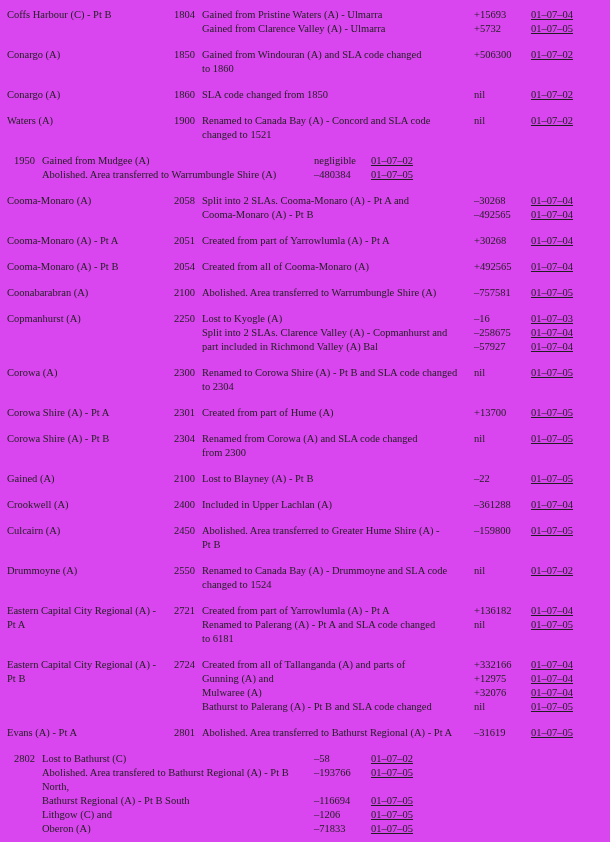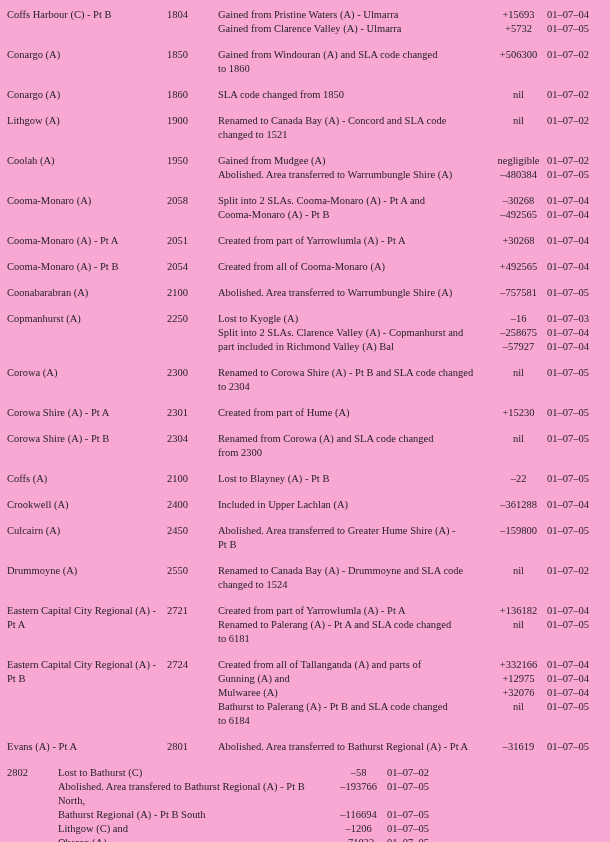--- a/index.html
+++ b/index.html
@@ -9,60 +9,60 @@
     font-family: "Liberation Serif", "DejaVu Serif", serif;
     font-size: 10.5px;
     color: #1f1f1f;
     width: 610px;
   }
   .doc {
     width: 610px;
     height: 842px;
     padding: 8px 5px 0 7px;
     overflow: hidden;
-    background: #f9a8d4;
+    background: #d946ef;
   }
   .entry {
     display: flex;
     margin-bottom: 12px;
     line-height: 14px;
     align-items: flex-start;
   }
   .name {
     width: 160px;
     flex: none;
     padding-right: 4px;
   }
   .code {
     width: 35px;
     flex: none;
-    text-align: left;
+    text-align: center;
   }
   .events {
     width: 386px;
     flex: none;
-    margin-left: 16px;
+    margin-left: 0;
   }
   .evrow { display: flex; }
   .desc {
     width: 272px;
     flex: none;
     white-space: nowrap;
     overflow: visible;
   }
   .value {
     width: 57px;
     flex: none;
     white-space: nowrap;
-    text-align: center;
   }
   .date {
     width: 57px;
     flex: none;
     white-space: nowrap;
+    text-decoration: underline;
   }
 </style>
 </head>
 <body>
 
 <div class="doc" id="doc">
     <div class="entry">
       <div class="name">Coffs Harbour (C) - Pt B</div>
       <div class="code">1804</div>
       <div class="events">
@@ -99,37 +99,36 @@
       <div class="code">1860</div>
       <div class="events">
         <div class="evrow">
           <span class="desc">SLA code changed from 1850</span>
           <span class="value">nil</span>
           <span class="date">01–07–02</span>
         </div>
       </div>
     </div>
     <div class="entry">
-      <div class="name">Lithgow (A)</div>
+      <div class="name">Waters (A)</div>
       <div class="code">1900</div>
       <div class="events">
         <div class="evrow">
           <span class="desc">Renamed to Canada Bay (A) - Concord and SLA code</span>
           <span class="value">nil</span>
           <span class="date">01–07–02</span>
         </div>
         <div class="evrow">
           <span class="desc">changed to 1521</span>
           <span class="value"></span>
           <span class="date"></span>
         </div>
       </div>
     </div>
     <div class="entry">
-      <div class="name">Coolah (A)</div>
       <div class="code">1950</div>
       <div class="events">
         <div class="evrow">
           <span class="desc">Gained from Mudgee (A)</span>
           <span class="value">negligible</span>
           <span class="date">01–07–02</span>
         </div>
         <div class="evrow">
           <span class="desc">Abolished. Area transferred to Warrumbungle Shire (A)</span>
           <span class="value">–480384</span>
@@ -222,21 +221,21 @@
           <span class="date"></span>
         </div>
       </div>
     </div>
     <div class="entry">
       <div class="name">Corowa Shire (A) - Pt A</div>
       <div class="code">2301</div>
       <div class="events">
         <div class="evrow">
           <span class="desc">Created from part of Hume (A)</span>
-          <span class="value">+15230</span>
+          <span class="value">+13700</span>
           <span class="date">01–07–05</span>
         </div>
       </div>
     </div>
     <div class="entry">
       <div class="name">Corowa Shire (A) - Pt B</div>
       <div class="code">2304</div>
       <div class="events">
         <div class="evrow">
           <span class="desc">Renamed from Corowa (A) and SLA code changed</span>
@@ -244,21 +243,21 @@
           <span class="date">01–07–05</span>
         </div>
         <div class="evrow">
           <span class="desc">from 2300</span>
           <span class="value"></span>
           <span class="date"></span>
         </div>
       </div>
     </div>
     <div class="entry">
-      <div class="name">Coffs (A)</div>
+      <div class="name">Gained (A)</div>
       <div class="code">2100</div>
       <div class="events">
         <div class="evrow">
           <span class="desc">Lost to Blayney (A) - Pt B</span>
           <span class="value">–22</span>
           <span class="date">01–07–05</span>
         </div>
       </div>
     </div>
     <div class="entry">
@@ -341,25 +340,20 @@
         </div>
         <div class="evrow">
           <span class="desc">Mulwaree (A)</span>
           <span class="value">+32076</span>
           <span class="date">01–07–04</span>
         </div>
         <div class="evrow">
           <span class="desc">Bathurst to Palerang (A) - Pt B and SLA code changed</span>
           <span class="value">nil</span>
           <span class="date">01–07–05</span>
-        </div>
-        <div class="evrow">
-          <span class="desc">to 6184</span>
-          <span class="value"></span>
-          <span class="date"></span>
         </div>
       </div>
     </div>
     <div class="entry">
       <div class="name">Evans (A) - Pt A</div>
       <div class="code">2801</div>
       <div class="events">
         <div class="evrow">
           <span class="desc">Abolished. Area transferred to Bathurst Regional (A) - Pt A</span>
           <span class="value">–31619</span>

